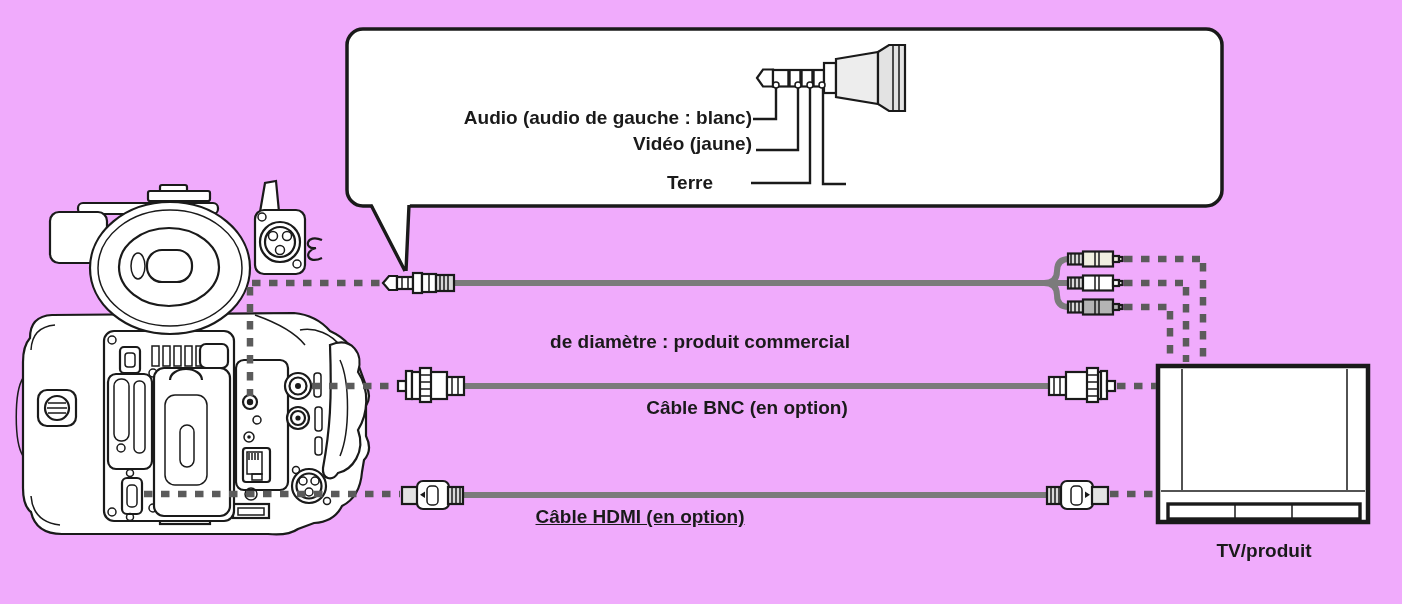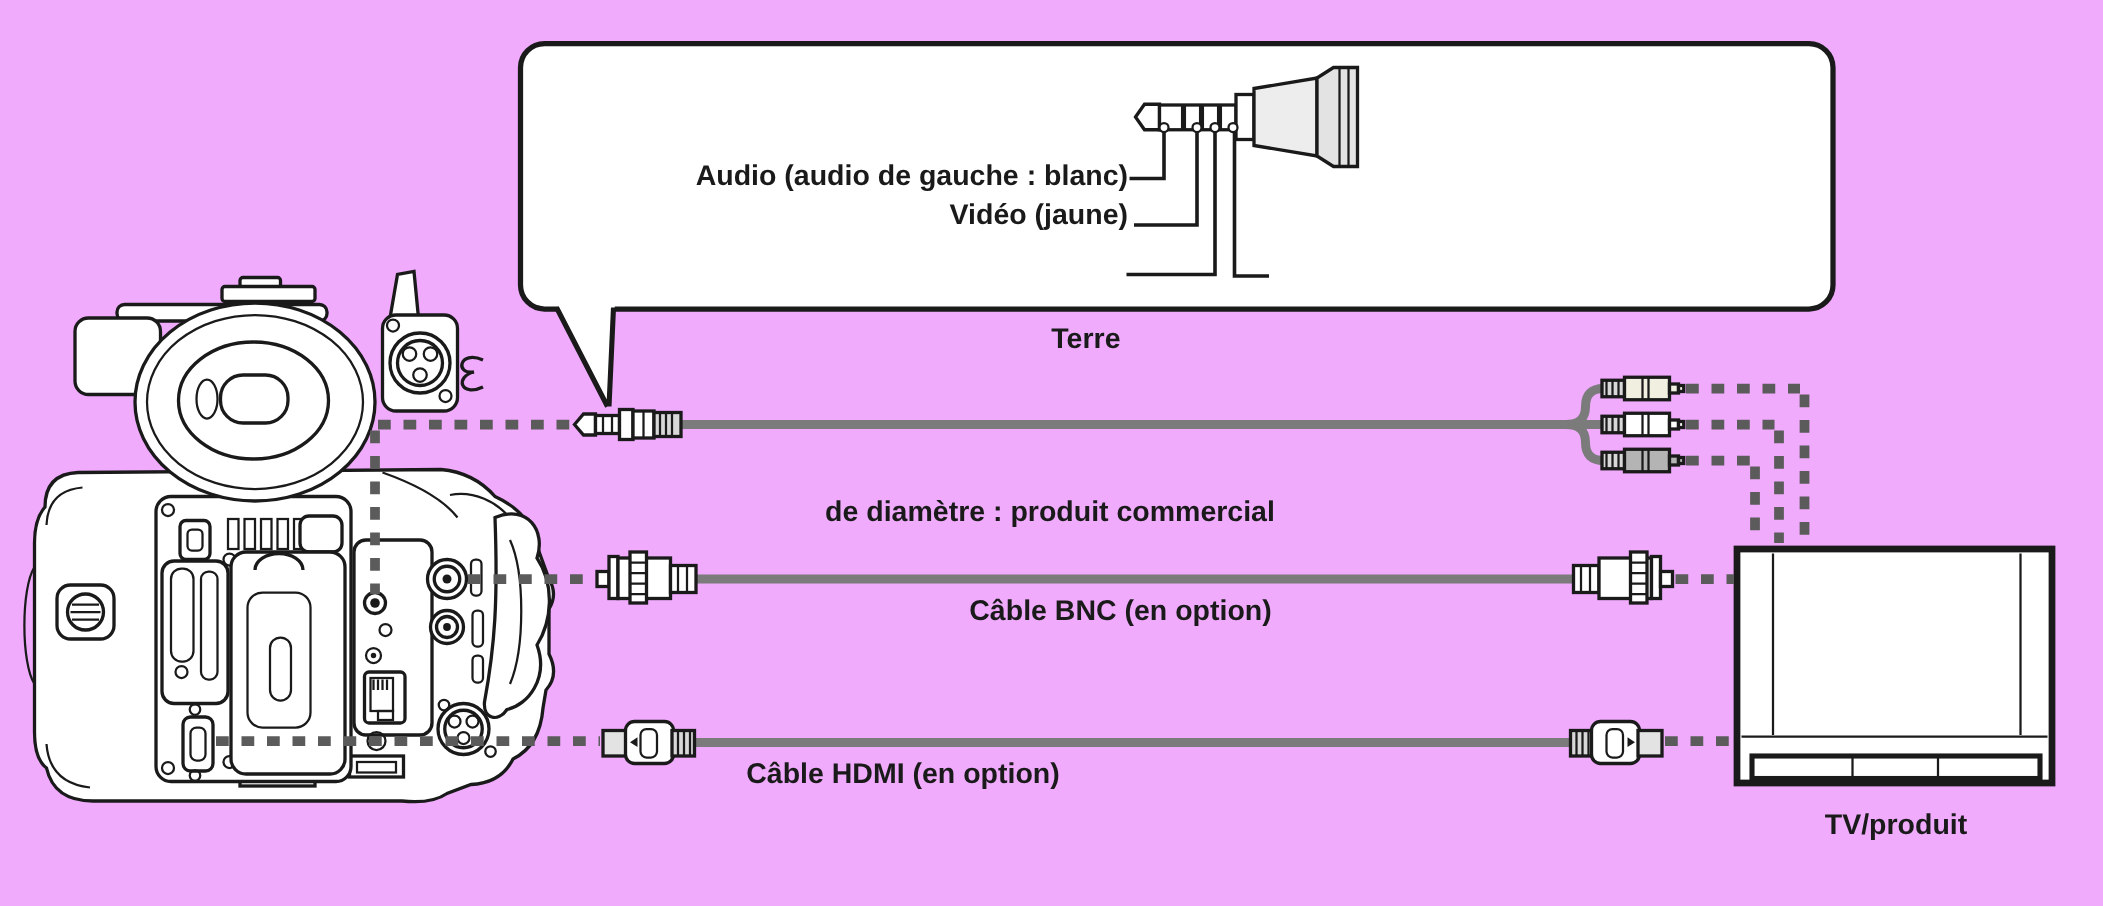--- a/index.html
+++ b/index.html
@@ -294,23 +294,23 @@
     <path class="sn thin" d="M1051,487 V504 M1055,487 V504 M1059,487 V504"></path>
     <rect class="s" x="1061" y="481" width="32" height="28" rx="6"></rect>
     <rect class="s thin" x="1071" y="486" width="11" height="19" rx="4"></rect>
     <path class="ink" d="M1085,491.5 L1090,494.8 L1085,498 Z"></path>
     <rect class="sf grey2" x="1092" y="487" width="16" height="17"></rect>
   </g>
 </svg>
 
 <div class="lbl" style="right:650px; top:107px;">Audio (audio de gauche : blanc)</div>
 <div class="lbl" style="right:650px; top:133px;">Vidéo (jaune)</div>
-<div class="lbl" style="right:655px; top:172px;margin-top:44px;">Terre</div>
+<div class="lbl" style="right:689px; top:172px;">Terre</div>
 
 <div class="lbl ctr" style="left:700px; top:331px;">de diamètre : produit commercial</div>
 
 <div class="lbl ctr" style="left:747px; top:397px;">Câble BNC (en option)</div>
 
-<div class="lbl ctr" style="left:602px; top:506px;">Câble HDMI (en option)</div>
+<div class="lbl ctr" style="left:640px; top:506px;text-decoration:underline;">Câble HDMI (en option)</div>
 
 <div class="lbl ctr" style="left:1264px; top:540px;">TV/produit</div>
 
 </div>
 
 </body></html>

